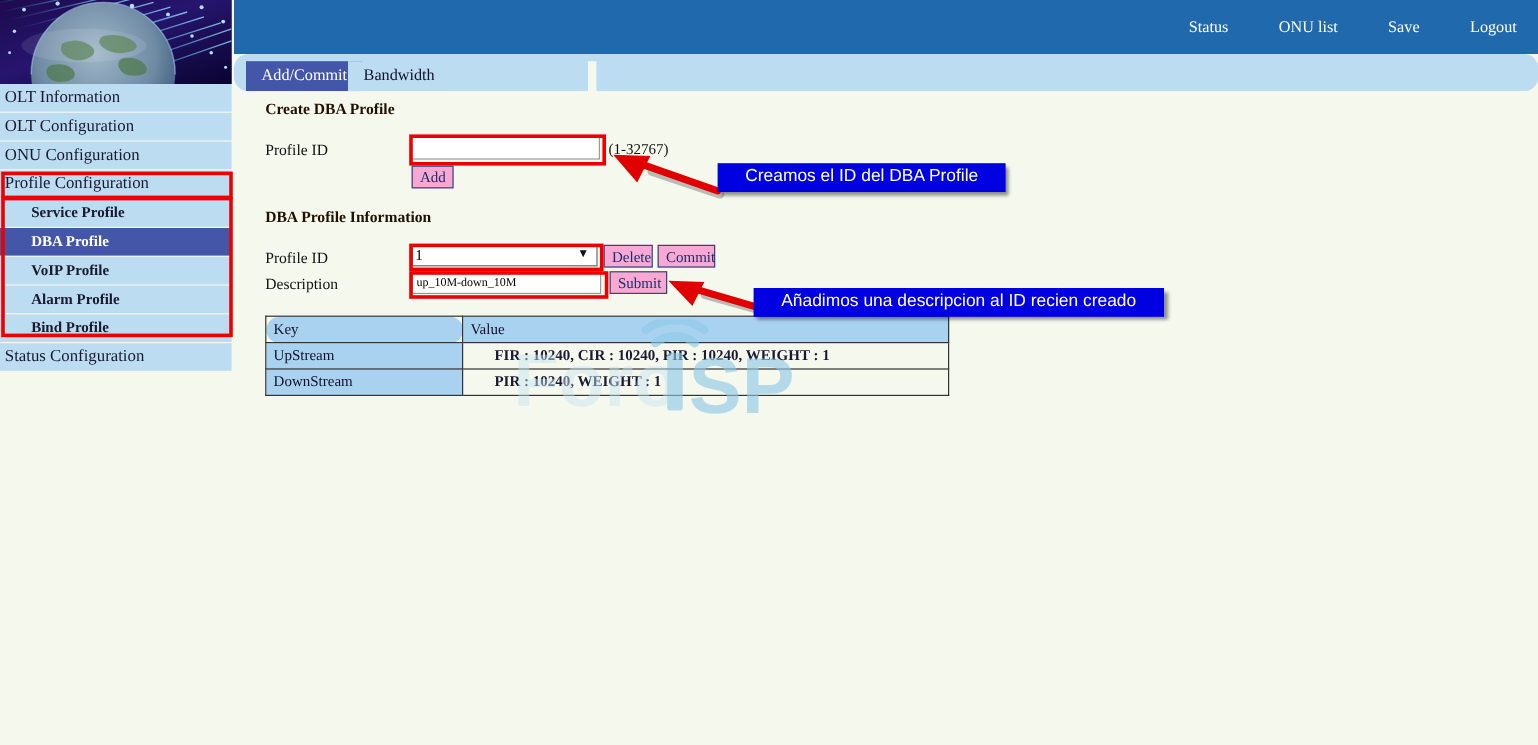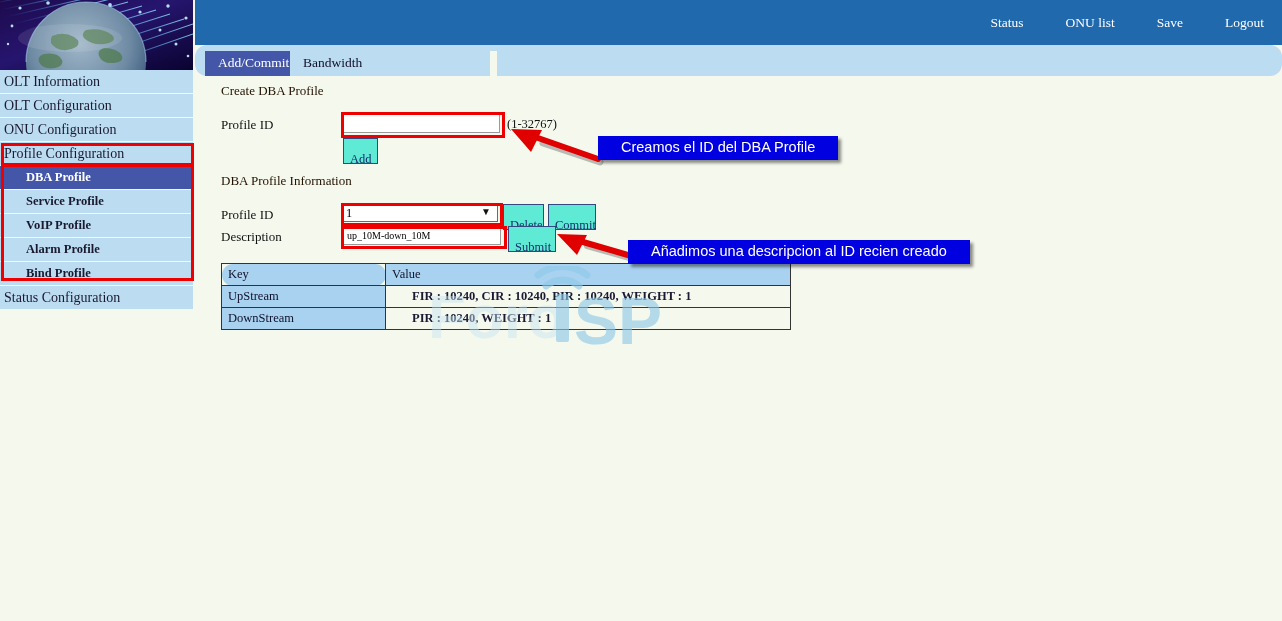--- a/index.html
+++ b/index.html
@@ -150,21 +150,21 @@
     top: 76px;
     width: 1087px;
     height: 545px;
     background: #f4f8ed;
   }
 
   .section-title {
     position: absolute;
     font-family: "Liberation Serif", serif;
     font-size: 13px;
-    font-weight: normal;
+    font-weight: bold;
     color: #221100;
     white-space: nowrap;
   }
   .field-label {
     position: absolute;
     font-family: "Liberation Serif", serif;
     font-size: 13px;
     color: #111;
     white-space: nowrap;
   }
@@ -206,28 +206,28 @@
   .selarrow {
     position: absolute;
     pointer-events: none;
     font-size: 10px;
     color: #111;
   }
 
   button.btn {
     position: absolute;
     box-sizing: border-box;
-    background: #5eead4;
+    background: #f9a8d4;
     border: 1px solid #33487f;
     color: #15306b;
     font-family: "Liberation Serif", serif;
     font-size: 12.5px;
     height: 19px;
     line-height: 16px;
-    padding: 12px 6px;
+    padding: 0 6px;
     cursor: pointer;
     white-space: nowrap;
   }
 
   
   #kvtable {
     position: absolute;
     left: 26px;
     top: 187px;
     width: 570px;
@@ -373,25 +373,25 @@
     </div>
     <div class="menu-item">
       <span>OLT Configuration</span>
     </div>
     <div class="menu-item">
       <span>ONU Configuration</span>
     </div>
     <div class="menu-item">
       <span>Profile Configuration</span>
     </div>
+    <div class="menu-item sub">
+      <span>Service Profile</span>
+    </div>
     <div class="menu-item sub active">
       <span>DBA Profile</span>
-    </div>
-    <div class="menu-item sub">
-      <span>Service Profile</span>
     </div>
     <div class="menu-item sub">
       <span>VoIP Profile</span>
     </div>
     <div class="menu-item sub">
       <span>Alarm Profile</span>
     </div>
     <div class="menu-item sub">
       <span>Bind Profile</span>
     </div>

